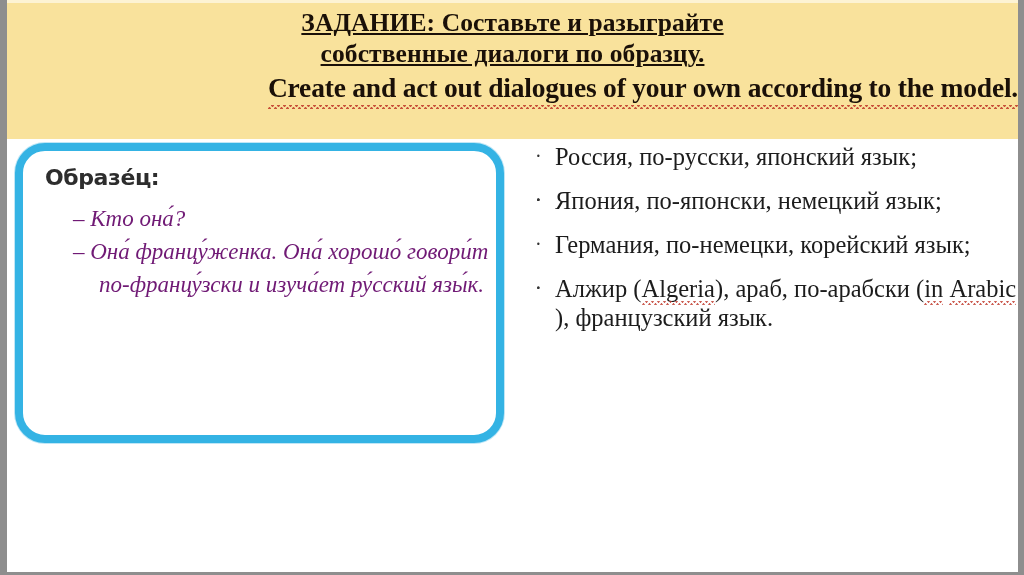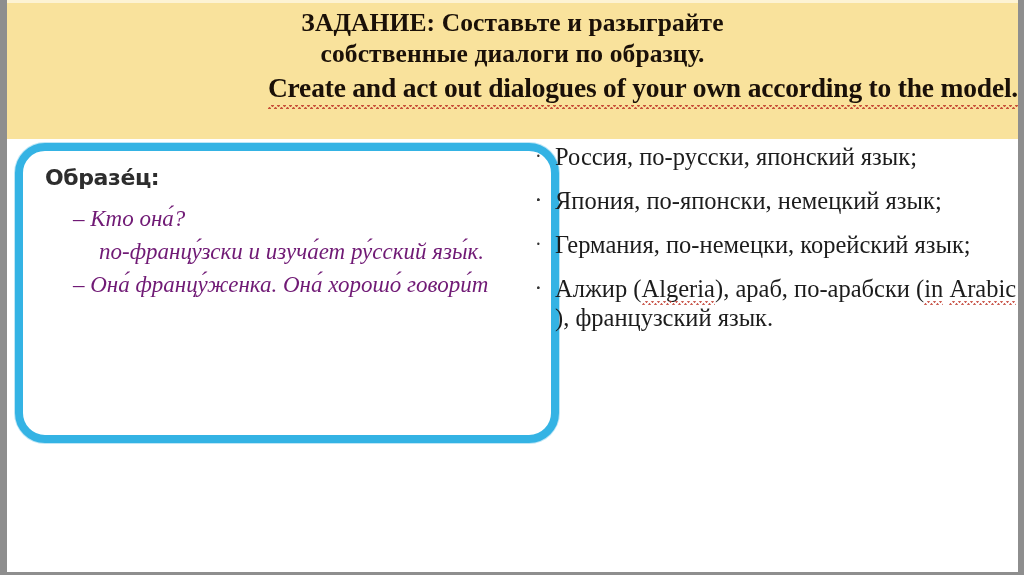--- a/index.html
+++ b/index.html
@@ -41,20 +41,21 @@
     left: 0;
     right: 0;
     top: 4px;
     text-align: center;
   }
   .hdr-line {
     font-family: "Liberation Serif", "DejaVu Serif", serif;
     font-weight: bold;
     color: #1a1008;
     letter-spacing: 0.1px;
+    text-decoration: underline;
   }
   .hdr-line.ru1 {
     font-size: 25.5px;
     line-height: 31px;
   }
   .hdr-line.ru2 {
     font-size: 25.5px;
     line-height: 32px;
   }
   .hdr-line.en {
@@ -82,21 +83,21 @@
     background-size: 6px 4px;
     background-repeat: repeat-x;
     opacity: .85;
   }
 
   
   .example-box {
     position: absolute;
     left: 8px;
     top: 143px;
-    width: 544px;
+    width: 489px;
     height: 300px;
     box-sizing: border-box;
     background: #ffffff;
     border: 8px solid #34b3e4;
     border-radius: 30px;
     box-shadow: 0 0 0 1px #bfe6f6, inset 0 0 0 2px #ffffff;
   }
   .example-inner {
     position: absolute;
     left: 22px;
@@ -197,22 +198,22 @@
       <div class="hdr-line ru2">собственные диалоги по образцу.</div>
       <div class="hdr-line en"><span class="squiggle-en">Create and act out dialogues of your own according to the model.</span></div>
     </div>
   </div>
 
   <div class="example-box">
     <div class="example-inner">
       <div class="obrazec-label">Образе́ц:</div>
       <div class="dialogue">
         <div class="dlg-line">– Кто она́?</div>
+        <div class="dlg-line">– Она́ францу́женка. Она́ хорошо́ говори́т</div>
         <div class="dlg-line indent">по-францу́зски и изуча́ет ру́сский язы́к.</div>
-        <div class="dlg-line">– Она́ францу́женка. Она́ хорошо́ говори́т</div>
       </div>
     </div>
   </div>
 
   <ul class="task-list">
     <li>
       <span class="bullet-dot">·</span>
       <span>Россия, по-русски, японский язык;</span>
     </li>
     <li>

